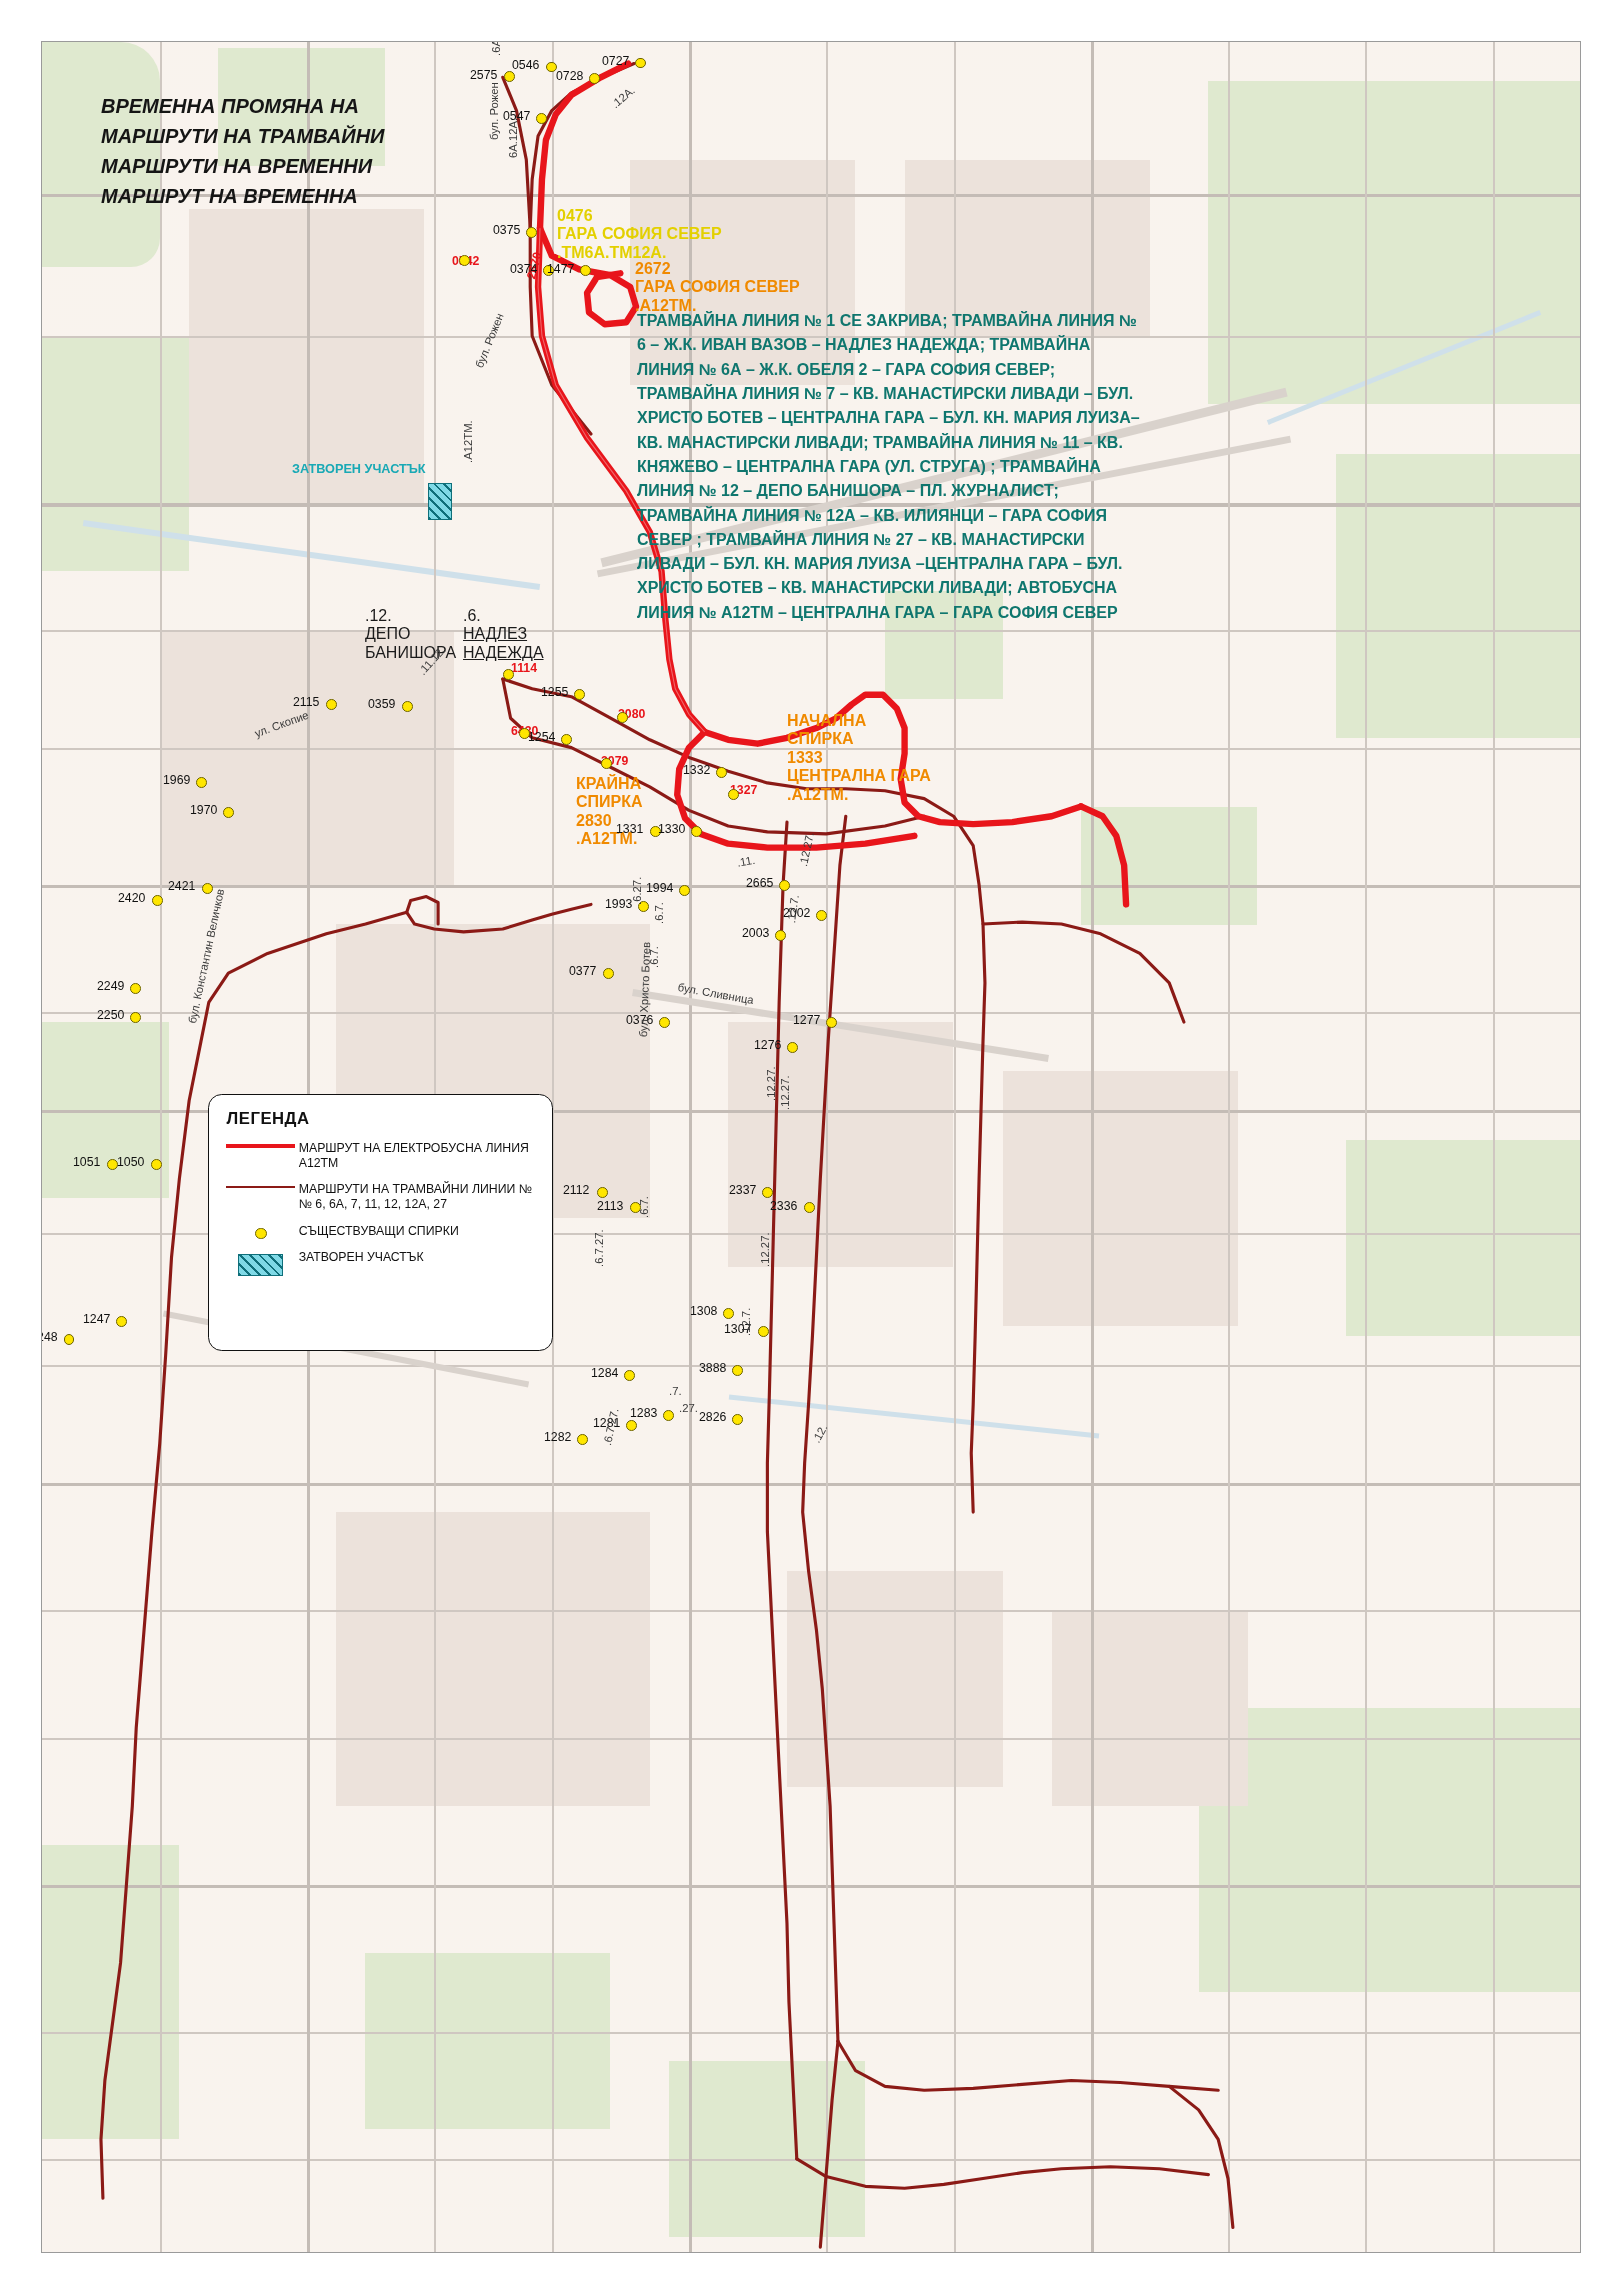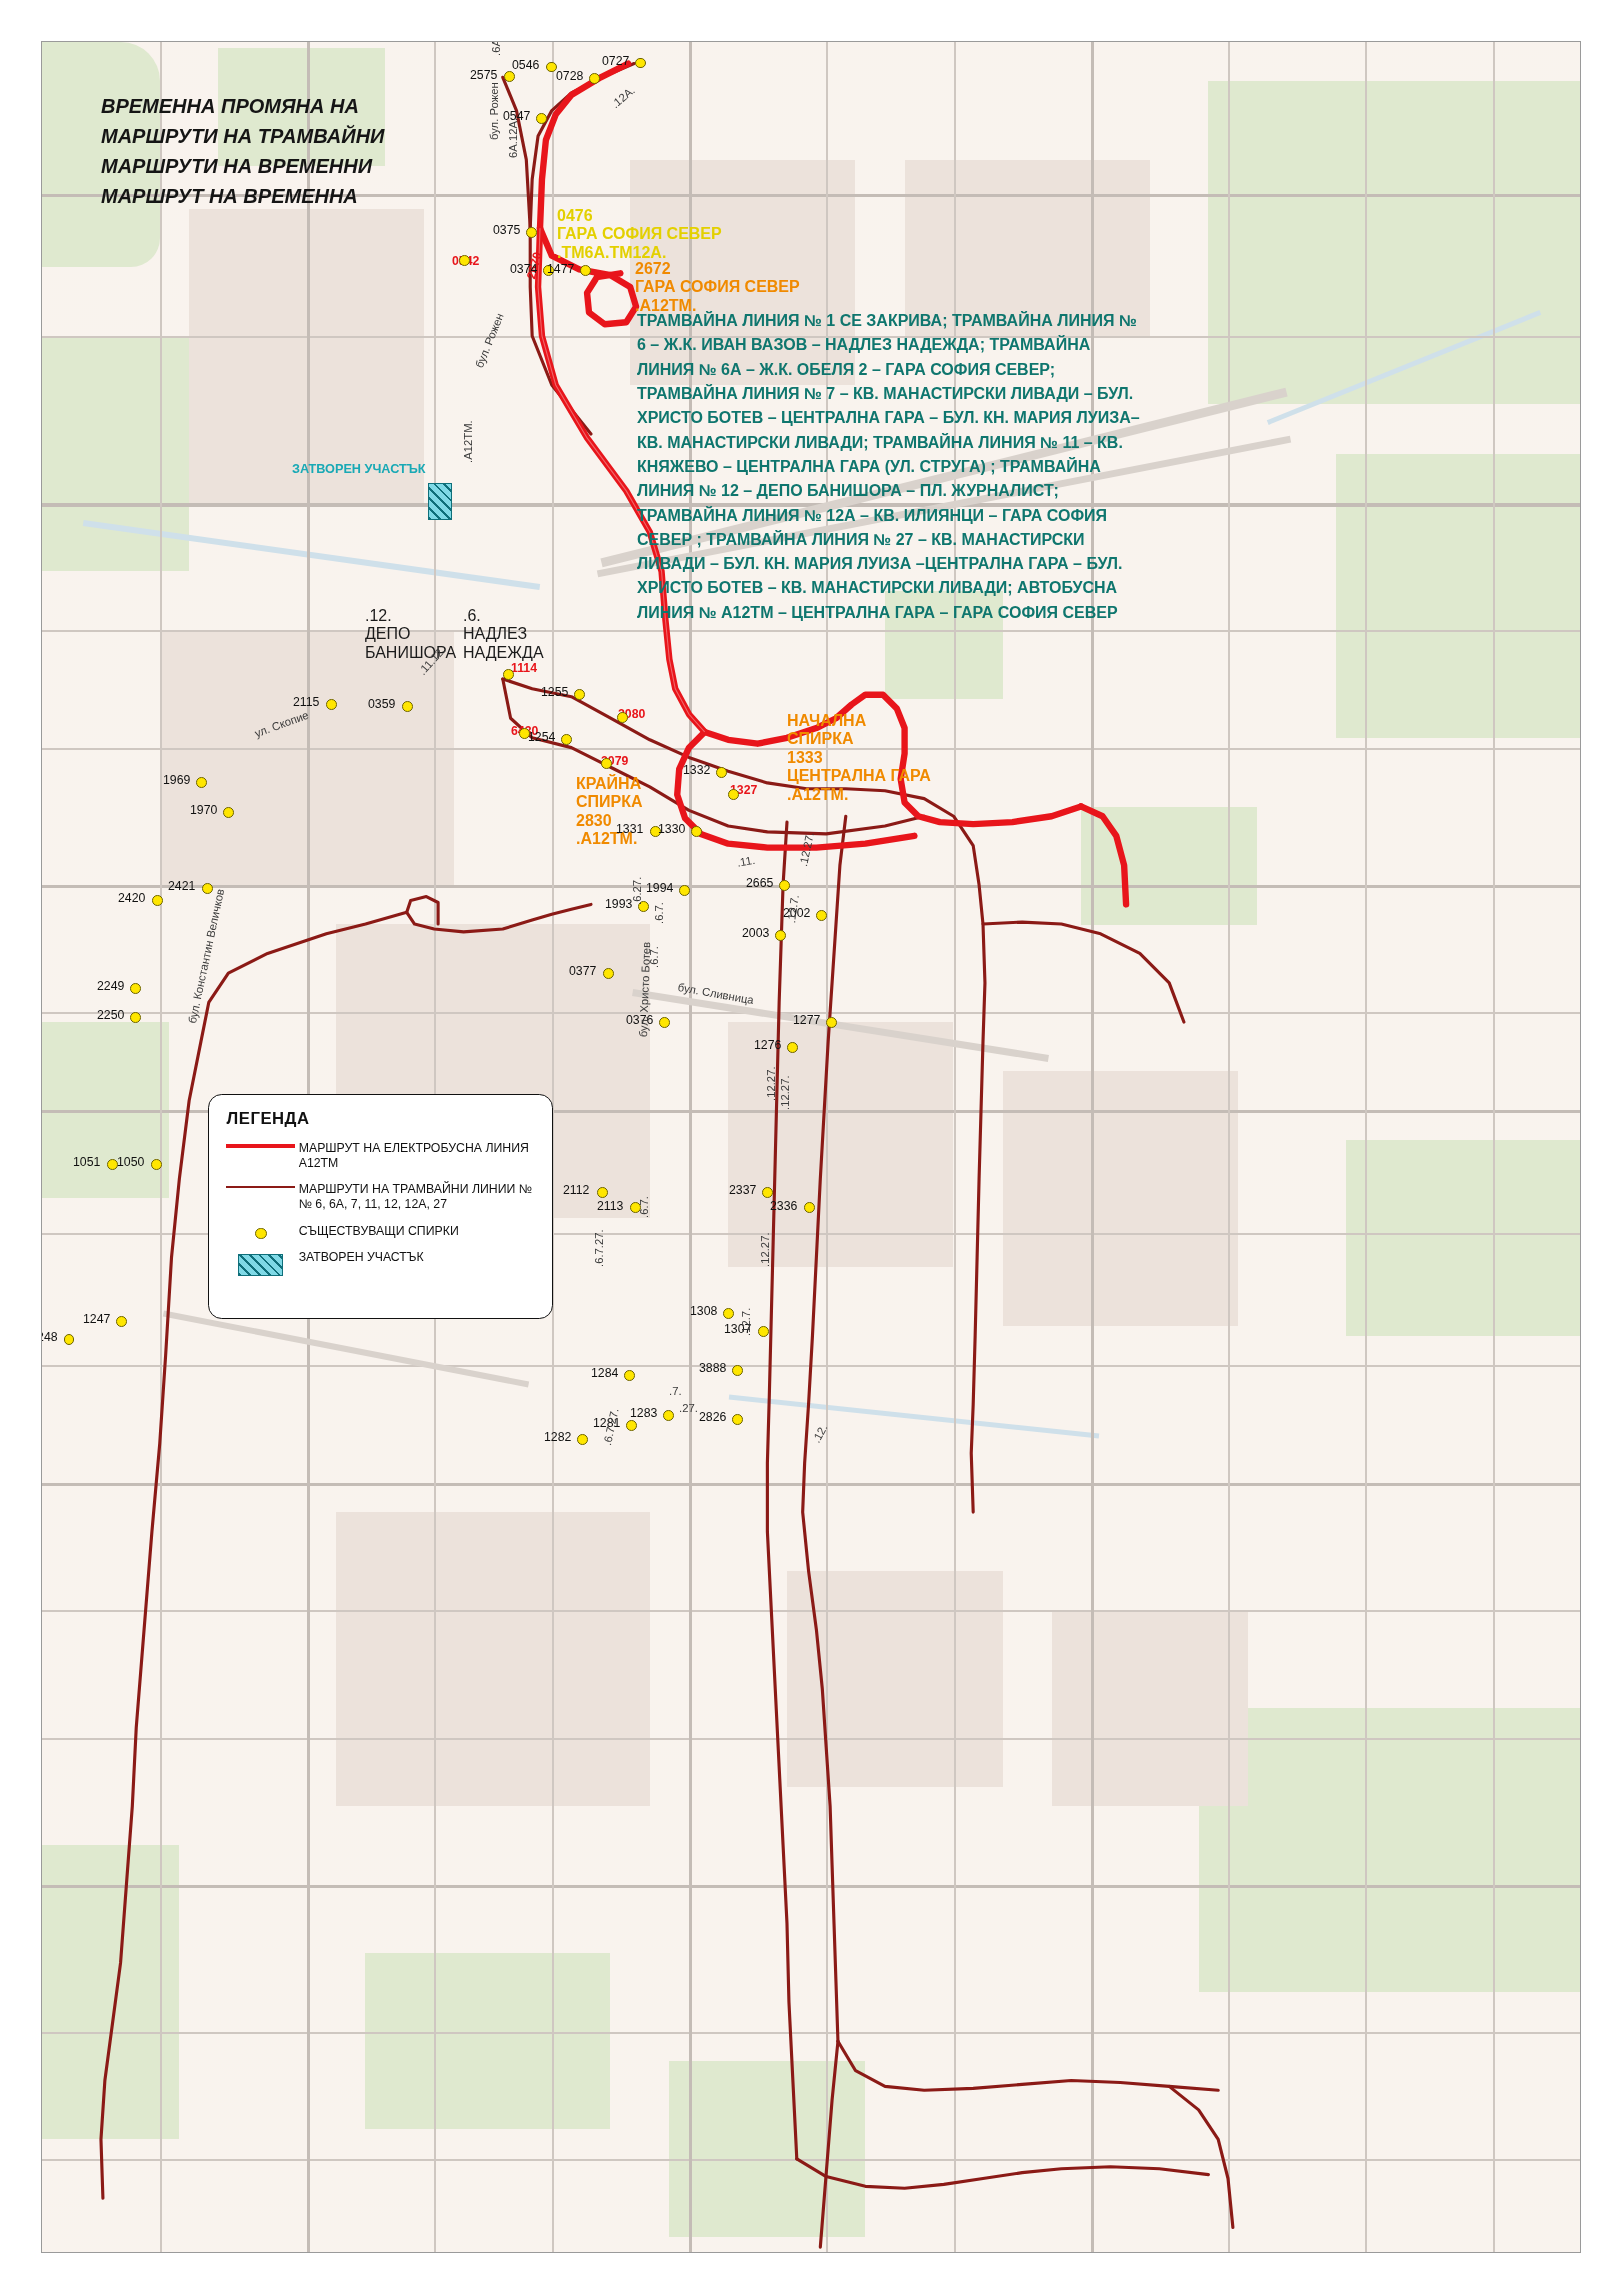--- a/index.html
+++ b/index.html
@@ -81,21 +81,21 @@
     font-size:16px;
     line-height:1.52;
     color:#0f766e;
     font-weight:bold;
   }
 
   
   #legend {
     position:absolute;
     left:166px; top:1052px;
-    width:345px; height:225px;
+    width:345px; height:257px;
     background:#ffffff;
     border:1.6px solid #111;
     border-radius:13.7px;
     box-sizing:border-box;
     padding:11.8px 13.7px;
   }
   #legend h4 {
     margin:2px 0 11.8px 3.9px;
     font-size:16.7px;
     letter-spacing:0.5px;
@@ -275,21 +275,21 @@
     <div class="stop-lbl red" style="left:576px;top:665px;">2080</div>
     <div class="stop-lbl red" style="left:559px;top:712px;">2079</div>
     <div class="stop-lbl red" style="left:688px;top:741px;">1327</div>
 
     <div class="lbl" style="left:323px;top:565px;">
       <div>.12.</div>
       <div style="white-space:normal;width:78px;">ДЕПО БАНИШОРА</div>
     </div>
     <div class="lbl" style="left:421px;top:565px;">
       <div>.6.</div>
-      <div style="white-space:normal;width:69px;">НАДЛЕЗ НАДЕЖДА</div>
+      <div style="white-space:normal;width:69px;text-decoration:underline;">НАДЛЕЗ НАДЕЖДА</div>
     </div>
 
     <div class="closed-box" style="left:386px;top:441px;"></div>
     <div class="lbl cyan" style="left:250px;top:420px;font-size:12.7px;">ЗАТВОРЕН УЧАСТЪК</div>
 
     <div id="legend">
       <h4>ЛЕГЕНДА</h4>
 
       <div class="lg-row">
         <div class="lg-key">

